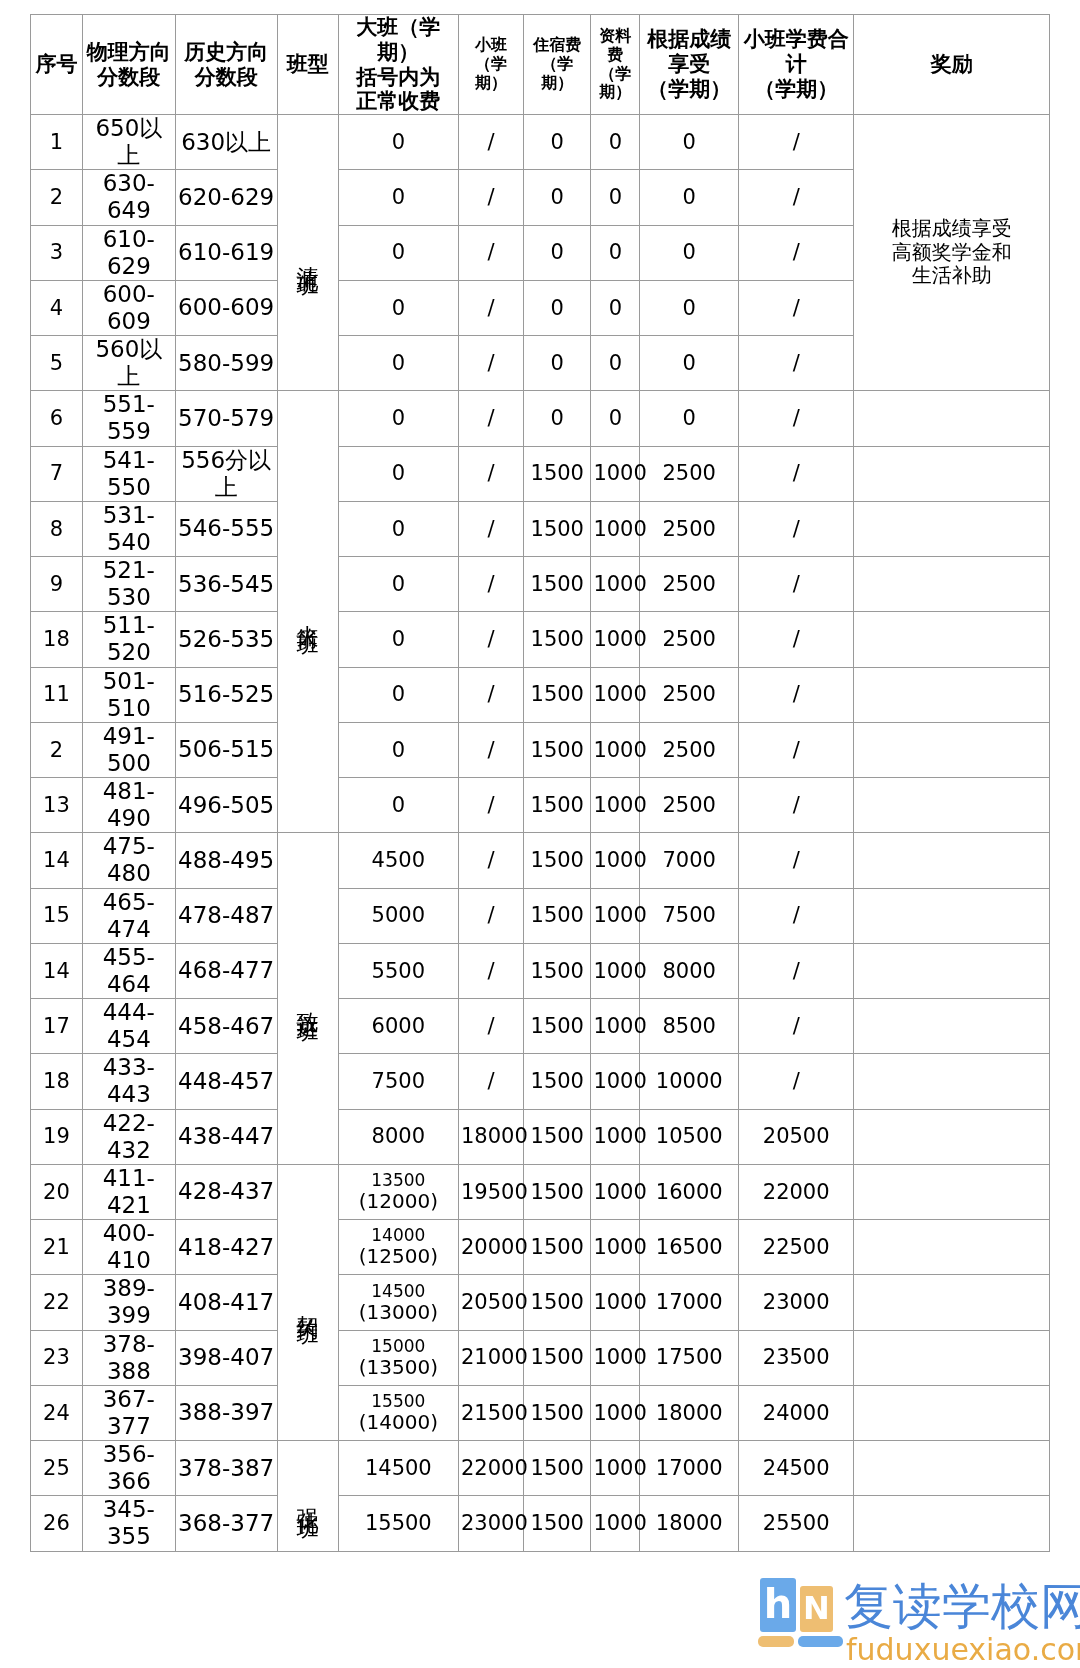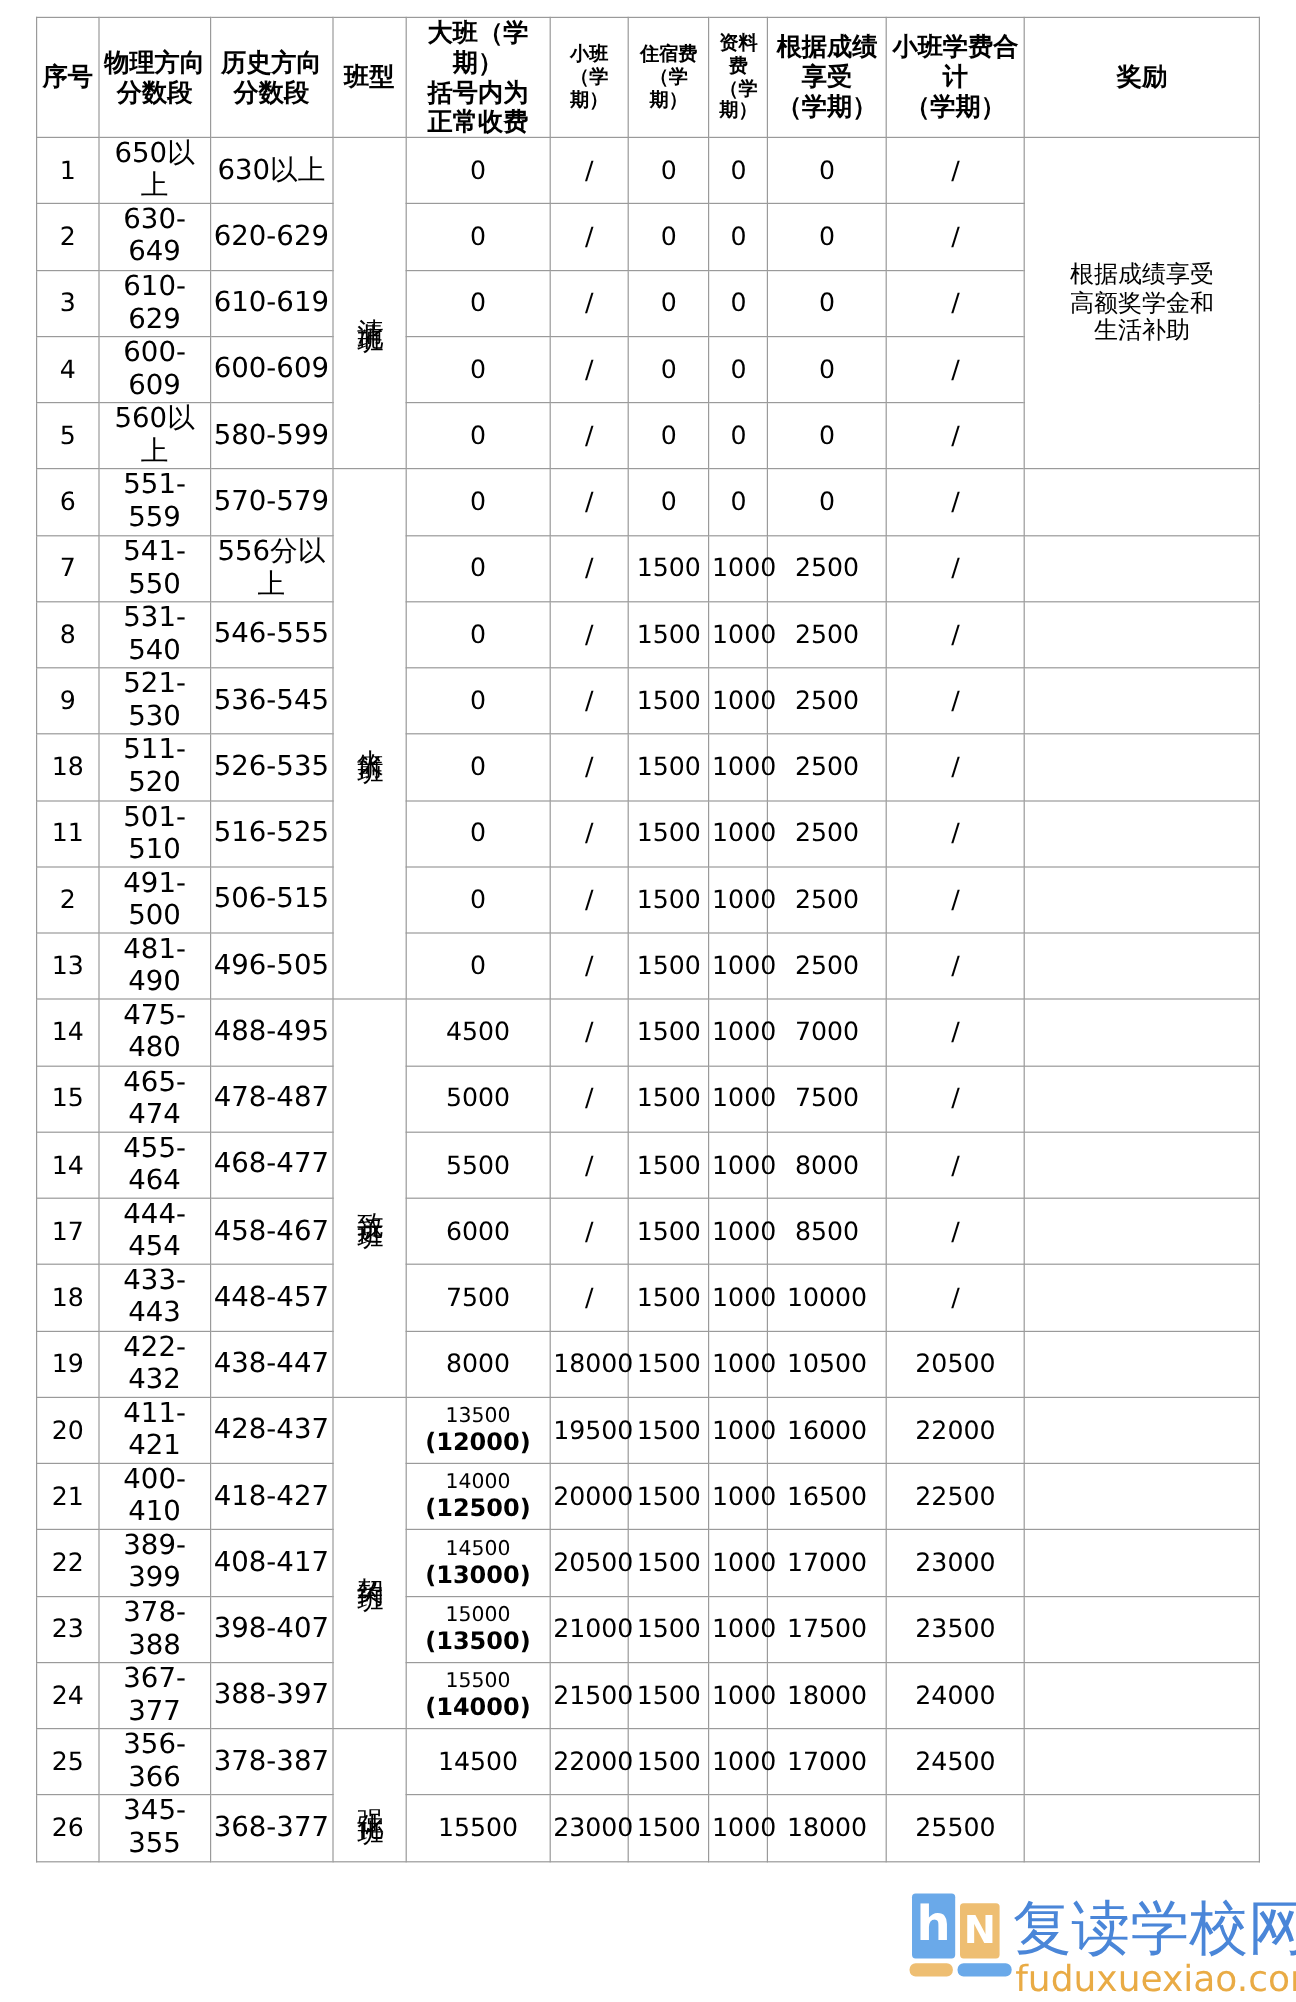--- a/index.html
+++ b/index.html
@@ -68,21 +68,20 @@
     text-orientation: upright;
     letter-spacing: 4px;
   }
   td.c-award {
     font-size: 20px;
     line-height: 1.45;
   }
   td.c-big .paren {
     display: block;
     font-size: 20px;
-    font-weight: bold;
   }
   td.c-big .main {
     display: block;
     font-size: 17px;
   }
   
   col.w-idx    { width: 51px;  }
   col.w-phys   { width: 91px;  }
   col.w-hist   { width: 100px; }
   col.w-type   { width: 60px;  }

